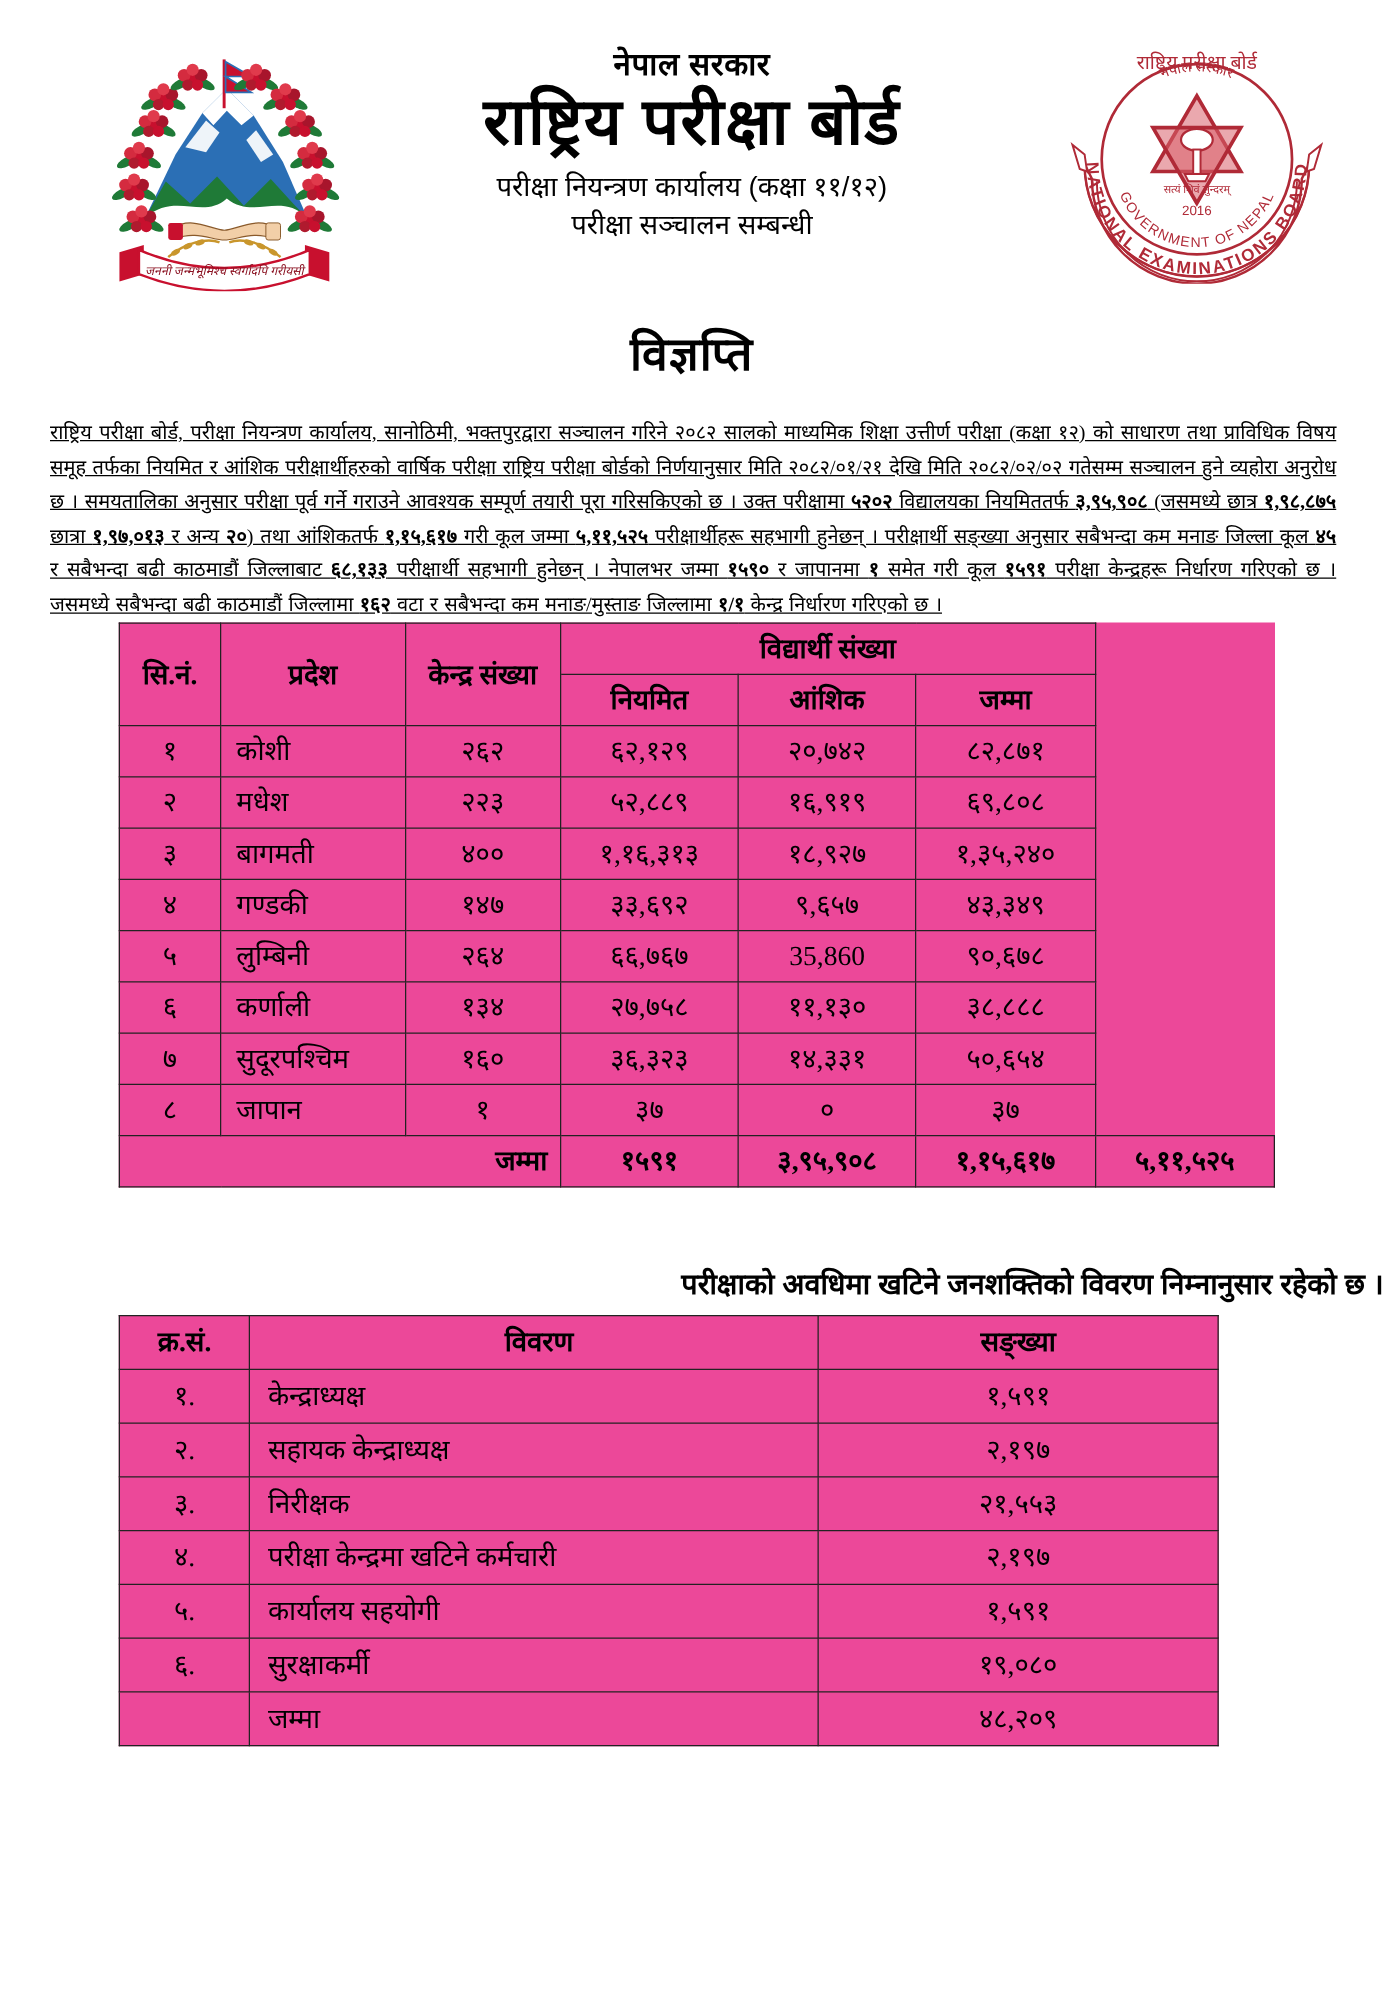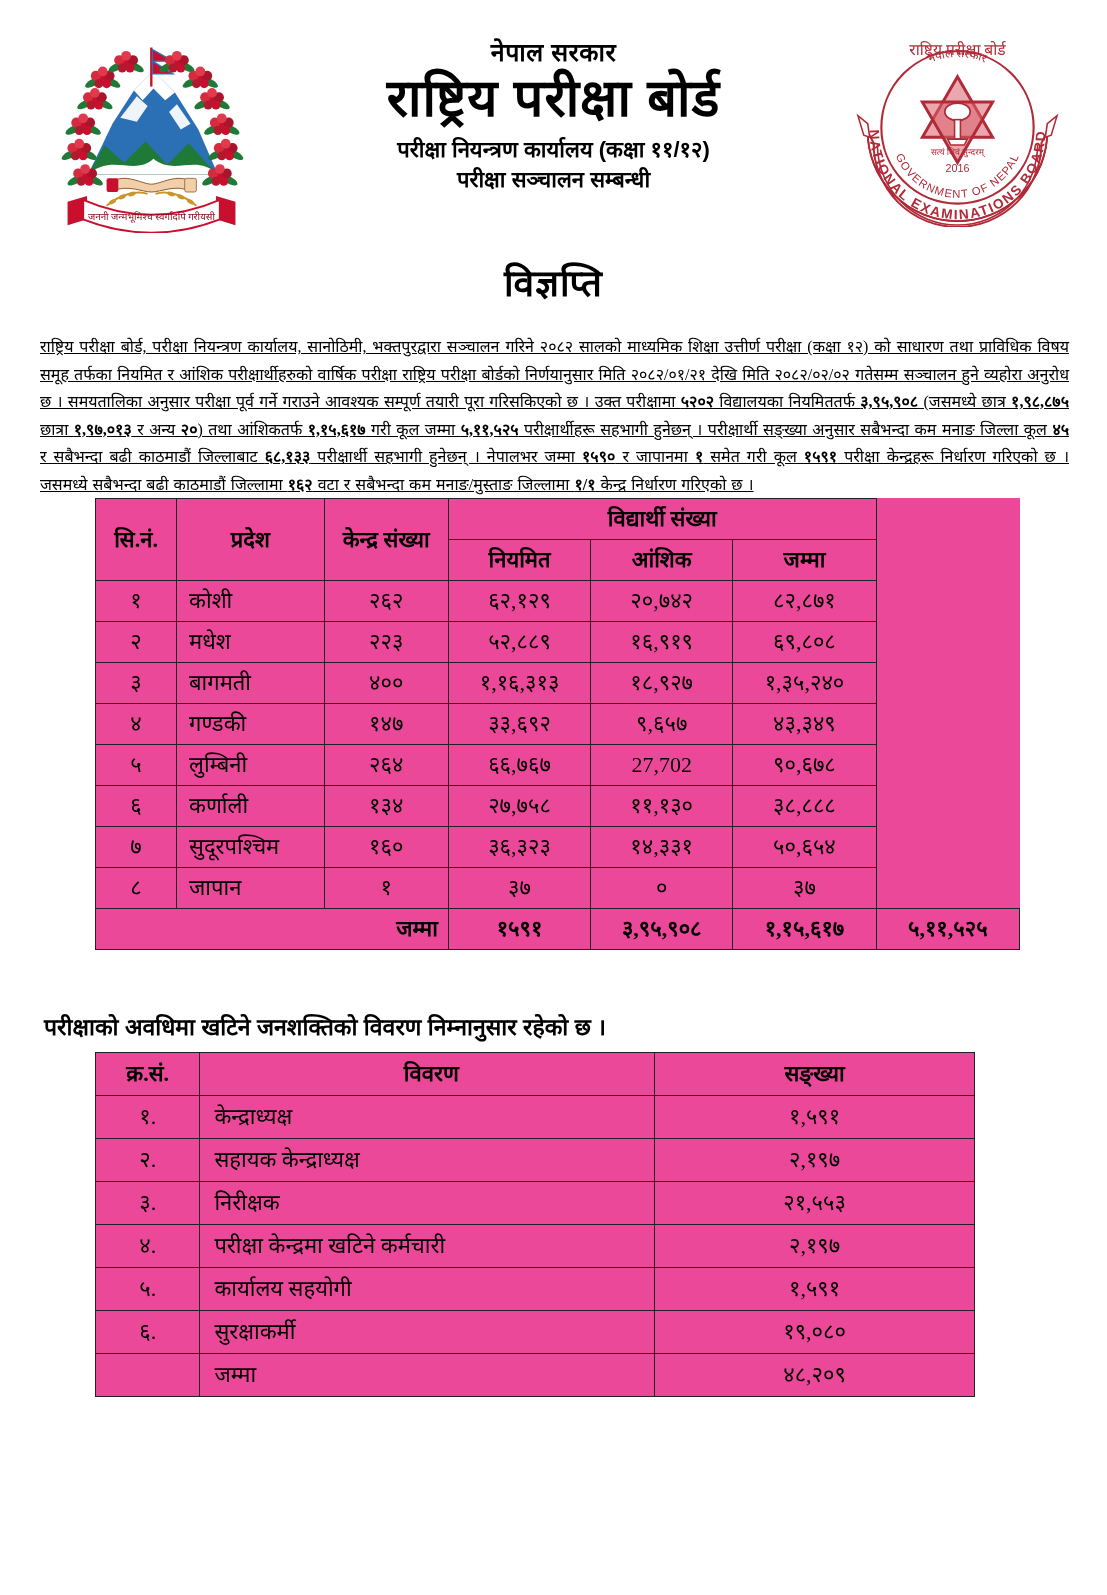--- a/index.html
+++ b/index.html
@@ -23,24 +23,25 @@
     box-sizing: border-box;
   }
 
   
   .header {
     position: relative;
     height: 250px;
   }
   .emblem-left {
     position: absolute;
-    left: 44px;
+    left: 72px;
     top: 28px;
     width: 215px;
     height: 205px;
+    font-style: italic;
   }
   .emblem-right {
     position: absolute;
     right: 42px;
     top: 22px;
     width: 215px;
     height: 205px;
   }
   .header-text {
     position: absolute;
@@ -60,21 +61,21 @@
     font-family: "Liberation Sans", "DejaVu Sans", sans-serif;
     font-size: 52px;
     font-weight: bold;
     line-height: 1.15;
     margin-top: 2px;
     letter-spacing: 1px;
   }
   .office-line {
     font-family: "Liberation Sans", "DejaVu Sans", sans-serif;
     font-size: 22px;
-    font-weight: bold;
+    font-weight: normal;
     line-height: 1.35;
     margin-top: 6px;
   }
   .office-line div { margin-top: 1px; }
 
   .notice-title {
     text-align: center;
     font-family: "Liberation Sans", "DejaVu Sans", sans-serif;
     font-size: 37px;
     font-weight: bold;
@@ -95,21 +96,21 @@
   }
   .body-para b { font-weight: bold; }
 
   
   .section-heading {
     font-family: "Liberation Sans", "DejaVu Sans", sans-serif;
     font-size: 23px;
     font-weight: bold;
     margin: 34px 0 10px 110px;
   }
-  .section-heading.second { margin-top: 60px; margin-left: 44px; }
+  .section-heading.second { margin-top: 60px; margin-left: 44px; text-align: right; }
 
   
   .tbl-wrap { margin: 0 0 0 0; }
   table.data {
     border-collapse: collapse;
     font-family: "Liberation Serif", "DejaVu Serif", serif;
     background: #ec4899;
   }
   table.data td, table.data th {
     border: 1.6px solid #222;
@@ -388,21 +389,21 @@
             <td class="c-cent">१४७</td>
             <td class="c-reg">३३,६९२</td>
             <td class="c-part">९,६५७</td>
             <td class="c-tot">४३,३४९</td>
           </tr>
           <tr>
             <td class="c-sn">५</td>
             <td class="c-prov">लुम्बिनी</td>
             <td class="c-cent">२६४</td>
             <td class="c-reg">६६,७६७</td>
-            <td class="c-part">27,702</td>
+            <td class="c-part">35,860</td>
             <td class="c-tot">९०,६७८</td>
           </tr>
           <tr>
             <td class="c-sn">६</td>
             <td class="c-prov">कर्णाली</td>
             <td class="c-cent">१३४</td>
             <td class="c-reg">२७,७५८</td>
             <td class="c-part">११,१३०</td>
             <td class="c-tot">३८,८८८</td>
           </tr>

